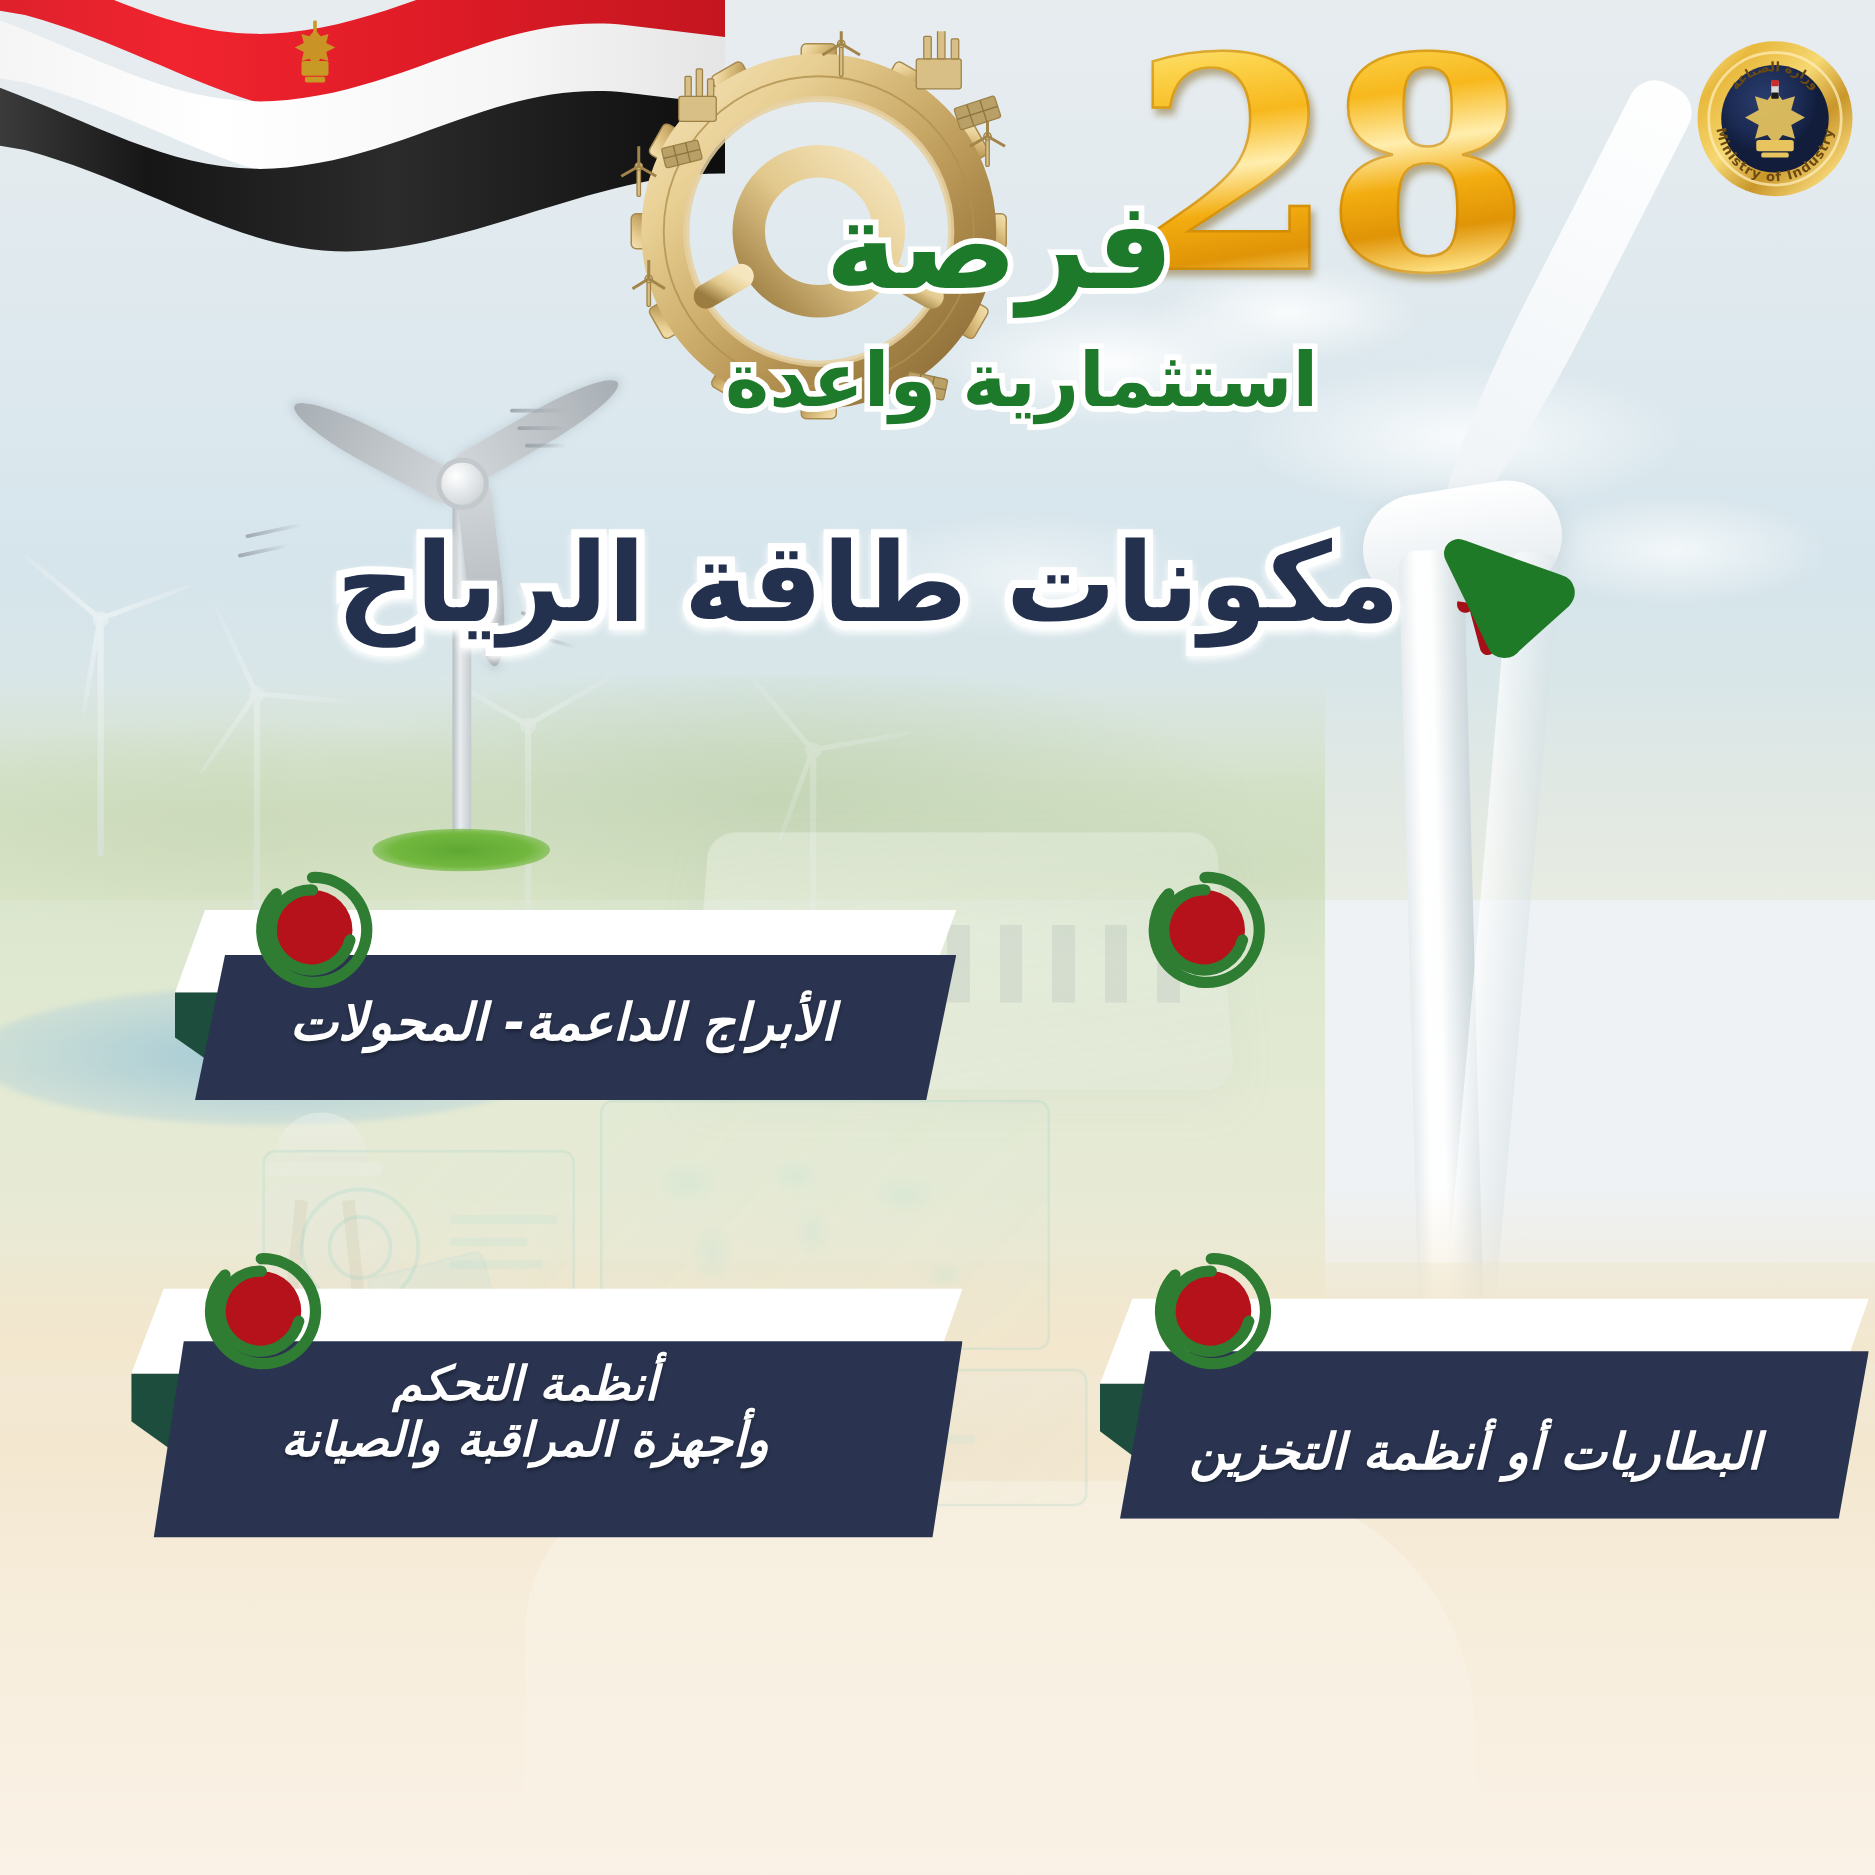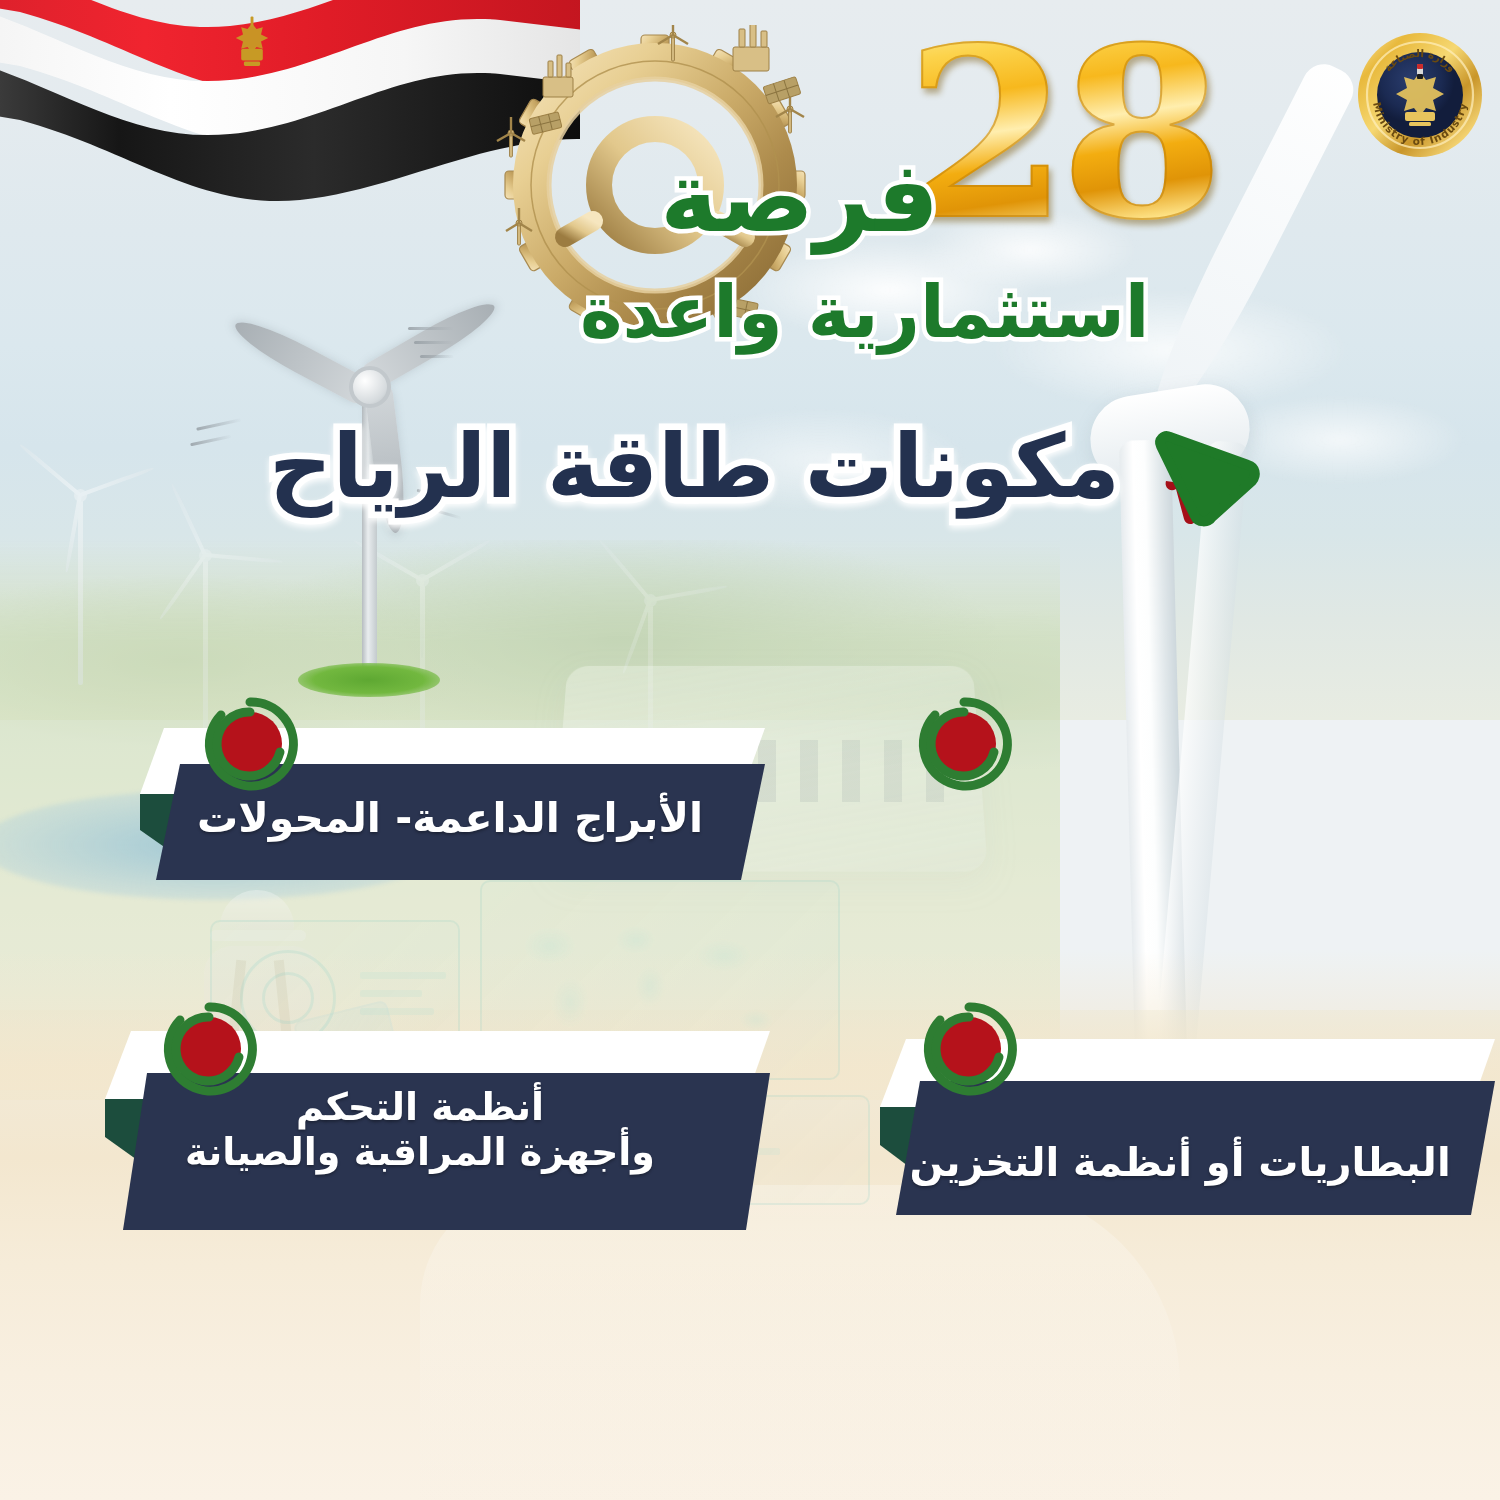--- a/index.html
+++ b/index.html
@@ -231,39 +231,39 @@
 
   .kicker1, .kicker2{
     position:absolute;
     font-weight:900; color:#1d7a2b;
     -webkit-text-stroke:9px #ffffff;
     paint-order:stroke fill;
     text-shadow:0 2px 0 rgba(255,255,255,.9);
     white-space:nowrap; direction:rtl;
   }
   .kicker1{ left:660px; top:140px; font-size:98px; }
-  .kicker2{ left:580px; top:270px; font-size:72px; }
+  .kicker2{ left:580px; top:270px; font-size:60px; }
 
   .title-main{
     position:absolute; left:380px; top:415px; width:740px;
     text-align:center;
     font-size:88px; font-weight:900; color:#23314f;
     -webkit-text-stroke:13px #ffffff;
     paint-order:stroke fill;
     white-space:nowrap; direction:rtl;
     filter:drop-shadow(0 3px 3px rgba(255,255,255,.95));
   }
 
   .play-marker{ position:absolute; left:1140px; top:415px; width:130px; height:130px; }
 
   
   .ministry-logo{ position:absolute; left:1355px; top:30px; width:130px; height:130px; }
 
   
-  .card{ position:absolute; }
+  .card{ position:absolute;font-style:italic; }
   .card .shape{ position:absolute; inset:0; }
   .card .label{
     position:absolute; direction:rtl; text-align:center;
     color:#ffffff; font-weight:900; line-height:1.18;
     text-shadow:0 2px 3px rgba(0,0,0,.30);
     white-space:pre-line;
   }
 
   
   #card-towers   { left:140px;  top:690px;  width:625px; height:190px; }

